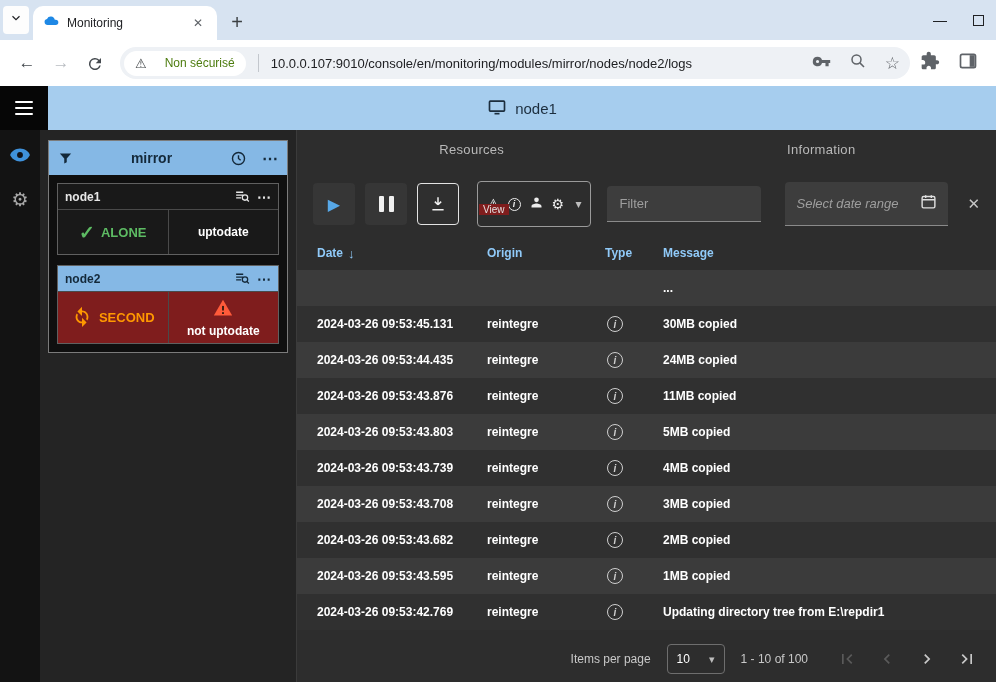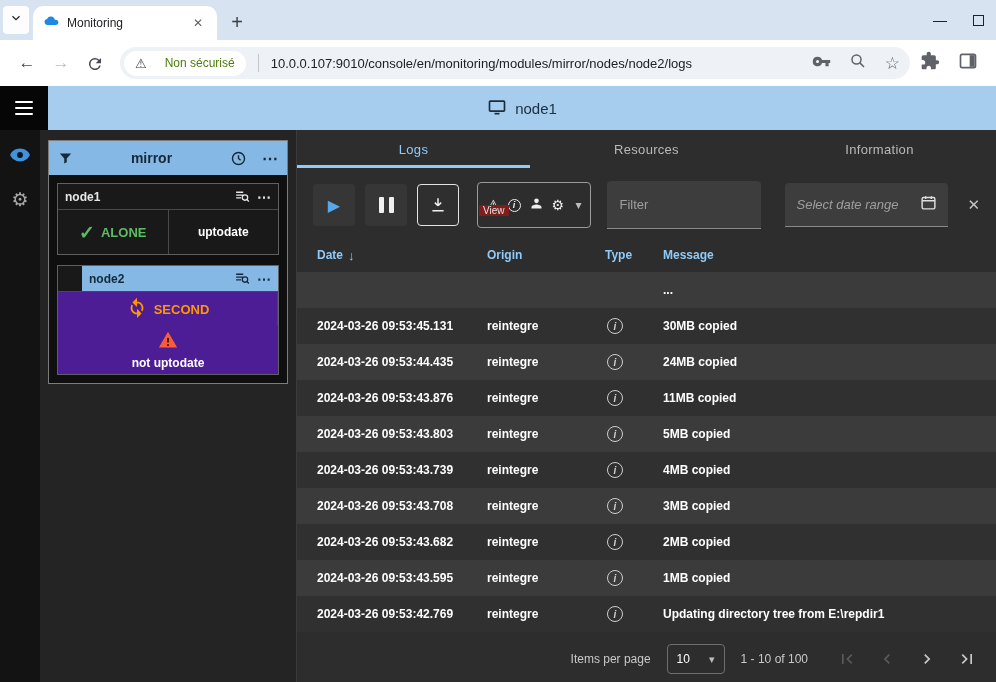--- a/index.html
+++ b/index.html
@@ -46,28 +46,28 @@
 
   
   .modcard { border:1px solid #7b7b7b; background:#0f0f0f; }
   .modcard-header { height:34px; background:#85b8e5; display:flex; align-items:center; gap:7px; padding:0 9px;text-align:center; }
   .modcard-title { font-size:14px; font-weight:600; color:#14293a; flex:1; }
   .modcard-header .hicon { display:flex; align-items:center; cursor:pointer; color:#14293a; }
   .modcard-header .dots { font-size:16px; font-weight:700; color:#14293a; cursor:pointer; margin-left:8px; }
   .modcard-body { padding:8px; display:flex; flex-direction:column; gap:10px; }
   .nodecard { border:1px solid #606060; background:#191919; }
   .nodecard-header { height:25px; display:flex; align-items:center; padding:0 7px; gap:6px; color:#e6e6e6; }
-  .nodecard-header.blue { background:#85b8e5; color:#14293a;margin-left:24px; }
+  .nodecard-header.blue { background:#85b8e5; color:#14293a; }
   .node-name { font-size:12px; font-weight:700; flex:1; }
   .nodecard-header .hic { display:flex; align-items:center; cursor:pointer; color:inherit; }
   .nodecard-header .dots { font-size:14px; font-weight:700; cursor:pointer; color:inherit; }
   .nodecard-body { display:flex; border-top:1px solid #4a4a4a; min-height:45px; }
   .node-half { flex:1; display:flex; align-items:center; justify-content:center; gap:6px; padding:4px; }
   .node-half.first { border-right:1px solid #4a4a4a; }
-  .nodecard.black .nodecard-body { background:#4c1d95; min-height:52px;flex-direction:column; }
+  .nodecard.black .nodecard-body { background:#7f1d1d; min-height:52px; }
   .state-green { color:#5dbb63; font-size:13px; font-weight:700; }
   .check { color:#5dbb63; font-size:19px; font-weight:900; }
   .state-orange { color:#ff9800; font-size:13px; font-weight:700; }
   .status-text { color:#fff; font-size:12px; font-weight:700; }
   .half-col { flex-direction:column; gap:2px; }
 
   
   .main { flex:1; display:flex; flex-direction:column; min-width:0; }
   .tabbar { height:38px; display:flex; flex-shrink:0; }
   .vtab { flex:1; display:flex; align-items:center; justify-content:center; font-size:13px; font-weight:500; letter-spacing:.3px; color:#b9b9b9; position:relative; cursor:pointer; }
@@ -79,21 +79,21 @@
   .icon-btn.play { color:#57a8e8; font-size:16px; }
   .pause-bars { display:flex; gap:5px; }
   .pause-bars span { width:5px; height:16px; background:#f0f0f0; border-radius:1px; }
   .icon-btn.outlined { background:#2f2f2f; border:1px solid #e3e3e3; }
   .view-select { position:relative; width:138px; height:46px; border:1px solid #9a9a9a; border-radius:4px; display:flex; align-items:center; gap:8px; padding:0 9px; margin-left:8px; cursor:pointer; background:#2d2d2d; }
   .view-select .floating-label { position:absolute; top:-7px; left:1px; font-size:10px; color:#e3e3e3; background:#7f1d1d; padding:0 4px;margin-top:29px; }
   .view-select .warn { color:#f2f2f2; font-size:14px; }
   .view-select .gear { color:#ededed; font-size:14px; }
   .mini-info { width:13px; height:13px; border:1.5px solid #ededed; border-radius:50%; color:#ededed; font-size:9px; font-weight:700; display:flex; align-items:center; justify-content:center; font-style:italic; }
   .view-select .caret { margin-left:auto; color:#bdbdbd; font-size:12px; }
-  .filter-input { width:154px; height:48px; background:#3d3d3d; border:none; border-bottom:1px solid #8a8a8a; border-radius:4px 4px 0 0; color:#fff; font-size:13px; padding:0 12px; margin-left:6px; font-family:inherit; }
+  .filter-input { width:154px; height:36px; background:#3d3d3d; border:none; border-bottom:1px solid #8a8a8a; border-radius:4px 4px 0 0; color:#fff; font-size:13px; padding:0 12px; margin-left:6px; font-family:inherit; }
   .filter-input::placeholder { color:#9e9e9e; }
   .date-box { width:198px; height:44px; background:#3d3d3d; border-bottom:1px solid #8a8a8a; border-radius:4px 4px 0 0; display:flex; align-items:center; gap:8px; padding:0 11px; margin-left:14px; cursor:pointer;font-style:italic; }
   .date-box .ph { flex:1; font-size:13px; color:#9e9e9e; white-space:nowrap; }
   .date-clear { color:#c6c6c6; font-size:15px; margin-left:9px; cursor:pointer; }
 
   
   .logtable { display:flex; flex-direction:column; flex-shrink:0; }
   .thead, .trow { display:grid; grid-template-columns:170px 118px 58px 1fr; align-items:center; padding-left:20px; }
   .thead { height:34px; color:#90caf9; font-size:12px; font-weight:600; }
   .th-date { display:flex; align-items:center; gap:5px; cursor:pointer; }
@@ -267,21 +267,20 @@
             </div>
           </div>
 
         </div>
       </div>
     </div>
 
     <div class="main">
 
       <div class="tabbar">
-        <div class="vtab active">Logs</div>
         <div class="vtab">Resources</div>
         <div class="vtab">Information</div>
       </div>
 
       <div class="toolbar">
         <div class="icon-btn play">▶</div>
         <div class="icon-btn">
             <span class="pause-bars">
               <span></span>
               <span></span>

